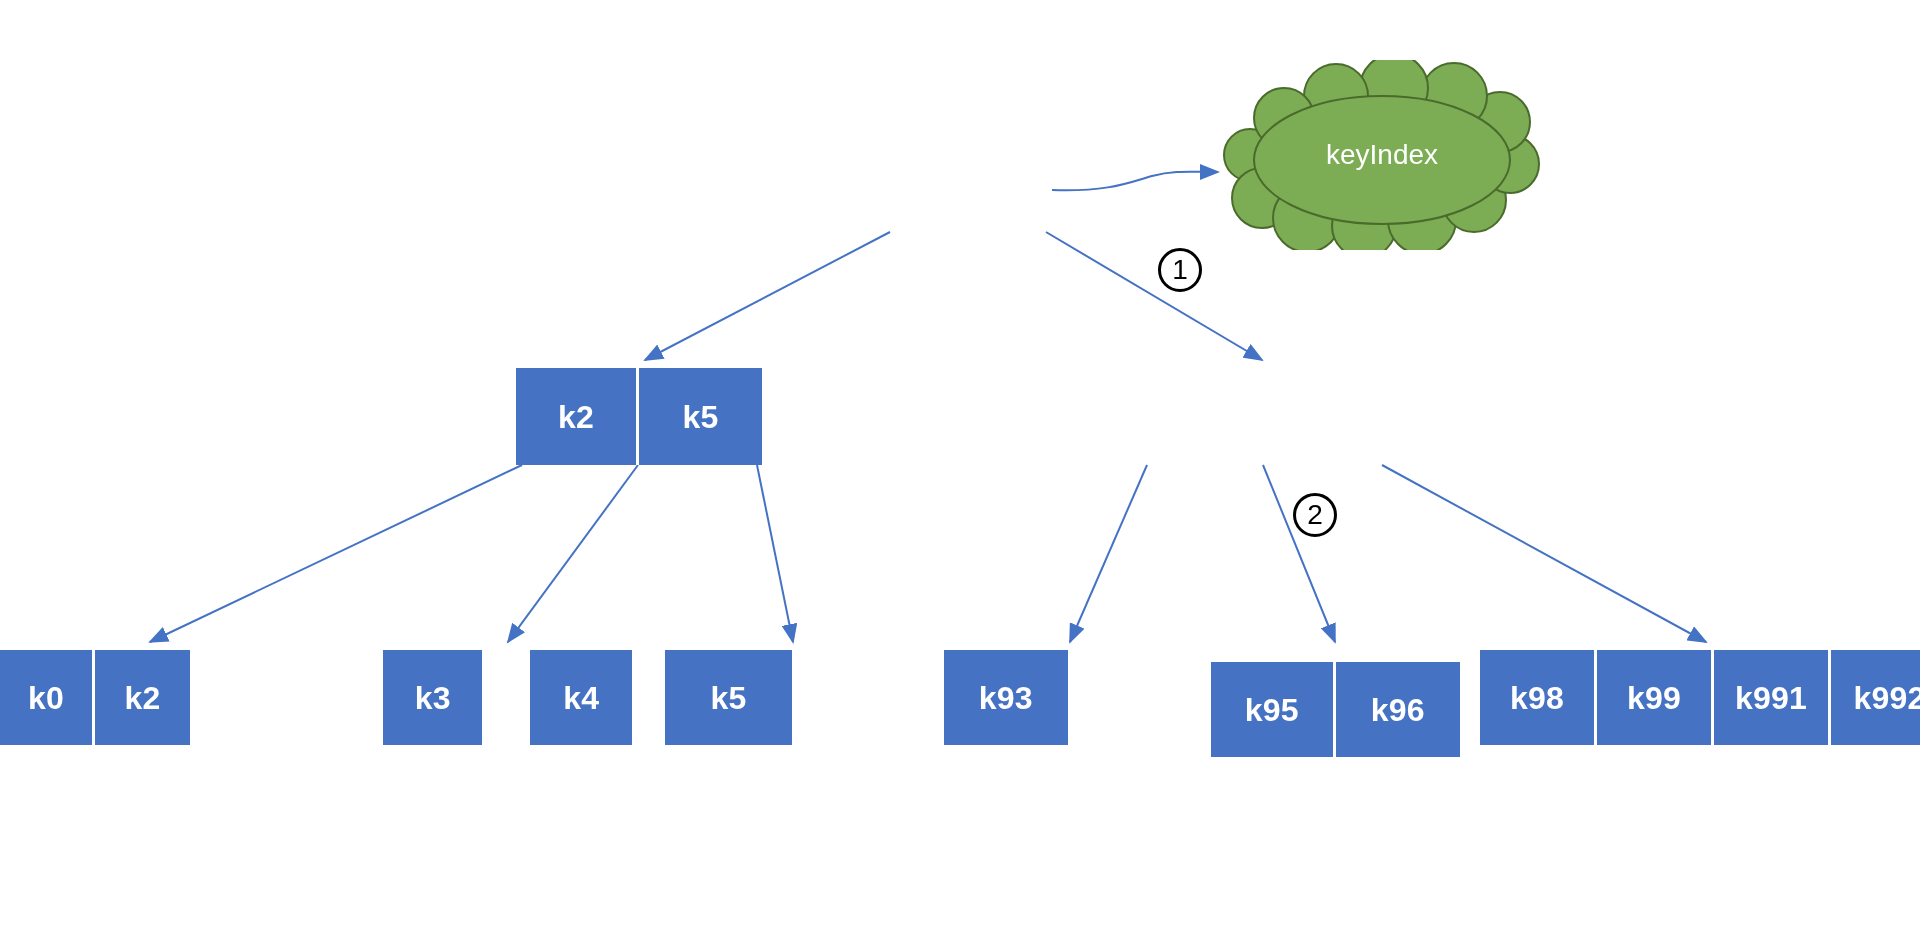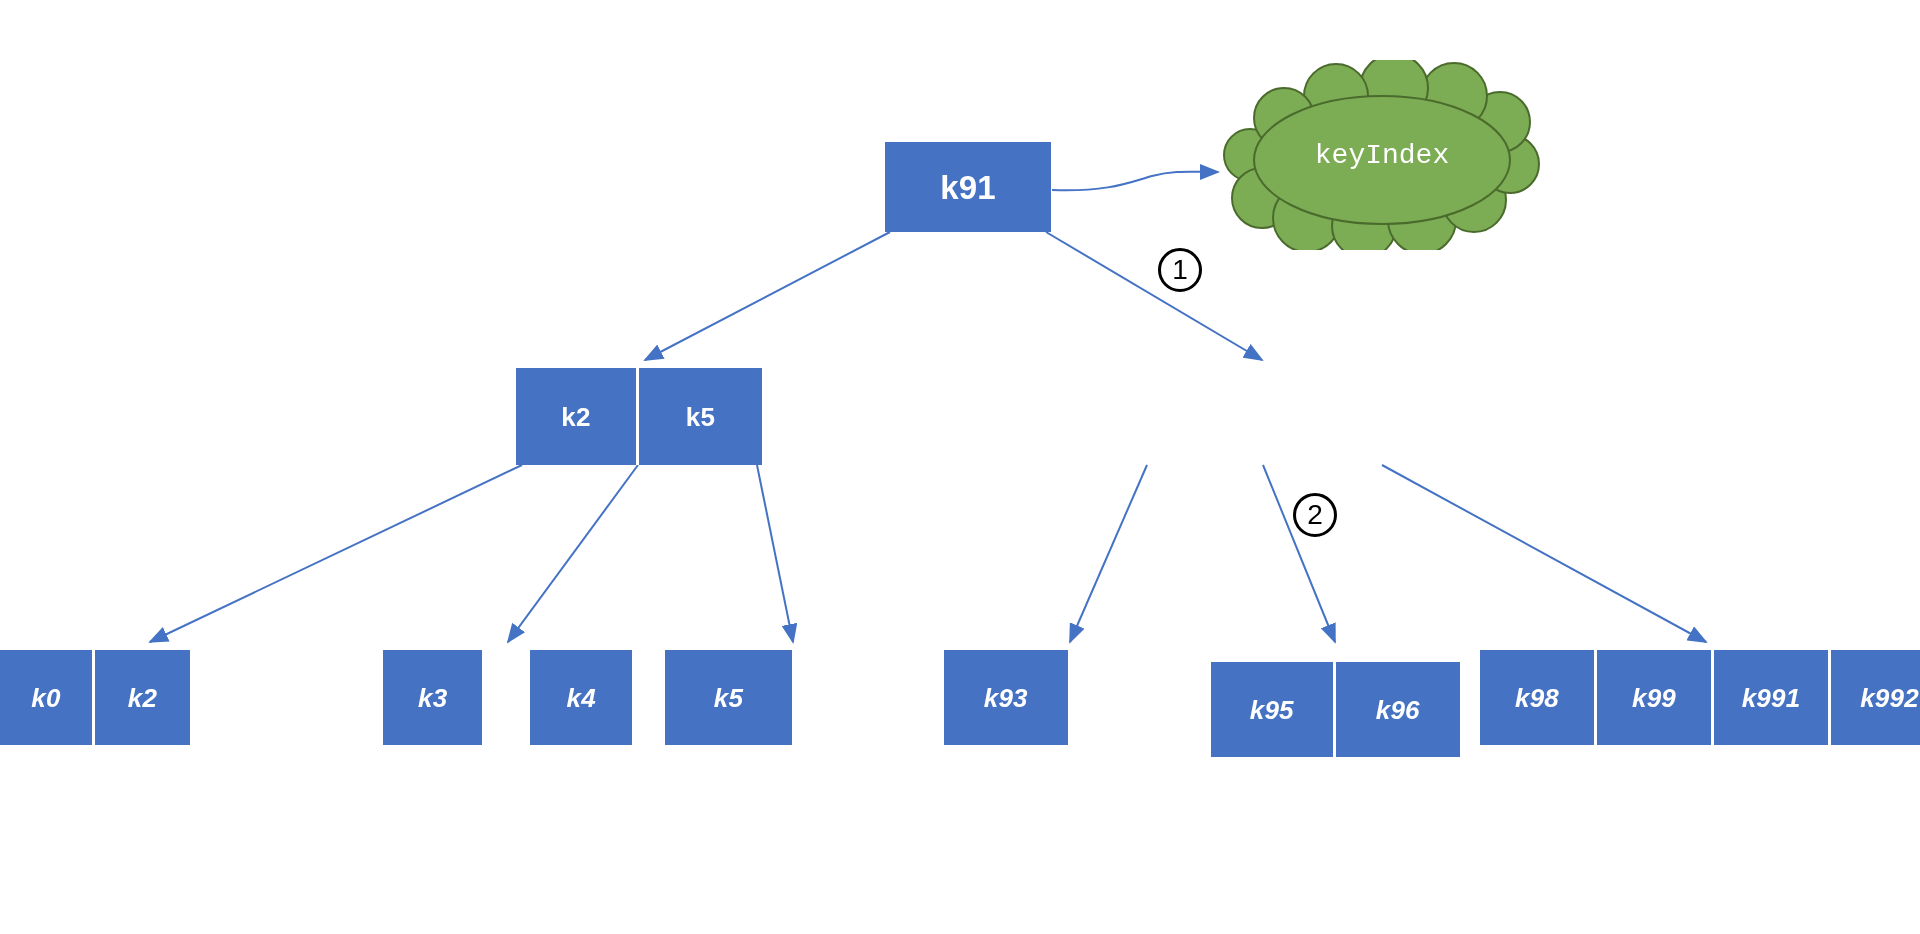--- a/index.html
+++ b/index.html
@@ -35,21 +35,21 @@
     align-items: stretch;
     box-sizing: border-box;
   }
   .cell {
     background: #4672C4;
     color: #ffffff;
     display: flex;
     align-items: center;
     justify-content: center;
     font-weight: bold;
-    font-size: 26px;
+    font-size: 32px;
     letter-spacing: 0.2px;
     box-sizing: border-box;
     border-right: 3px solid #ffffff;
     line-height: 1;
     white-space: nowrap;
   }
   .cell:last-child {
     border-right: none;
   }
   
@@ -67,35 +67,34 @@
     width: 246px;
     height: 97px;
   }
   #node-mid-right {
     left: 1140px;
     top: 368px;
     width: 246px;
     height: 97px;
   }
   
-  .leaf { top: 650px; height: 95px; font-style: italic; }
+  .leaf { top: 650px; height: 95px; }
   #node-leaf-0 { left: 0px;    width: 285px; }
   #node-leaf-1 { left: 383px;  width: 249px; gap: 45px; }
   #node-leaf-2 { left: 665px;  width: 254px; }
   #node-leaf-3 { left: 944px;  width: 247px; }
   #node-leaf-4 { left: 1211px; width: 249px; margin-top: 12px; }
   #node-leaf-5 { left: 1480px; width: 468px; }
   
   #cloud-keyindex {
     position: absolute;
     left: 1222px;
     top: 60px;
     width: 320px;
     height: 190px;
-    font-family: Liberation Mono, monospace;
   }
   #cloud-keyindex svg { display: block; }
   .cloud-label {
     position: absolute;
     left: 0;
     top: 0;
     width: 320px;
     height: 190px;
     display: flex;
     align-items: center;
@@ -165,23 +164,20 @@
         <circle cx="232" cy="36" r="33"></circle>
         <circle cx="172" cy="28" r="34"></circle>
         <circle cx="114" cy="36" r="32"></circle>
         <circle cx="62" cy="58" r="30"></circle>
         <ellipse cx="160" cy="100" rx="128" ry="64"></ellipse>
       </g>
     </svg>
     <div class="cloud-label">keyIndex</div>
   </div>
 
-  <div class="node" id="node-root">
-    <div class="cell" style="width:100%">k91</div>
-  </div>
 
   <div class="node" id="node-mid-left">
     <div class="cell" style="width:50%">k2</div>
     <div class="cell" style="width:50%">k5</div>
   </div>
 
 
   <div class="node leaf" id="node-leaf-0">
     <div class="cell" style="width:33.3333%">k0</div>
     <div class="cell" style="width:33.3333%">k2</div>

